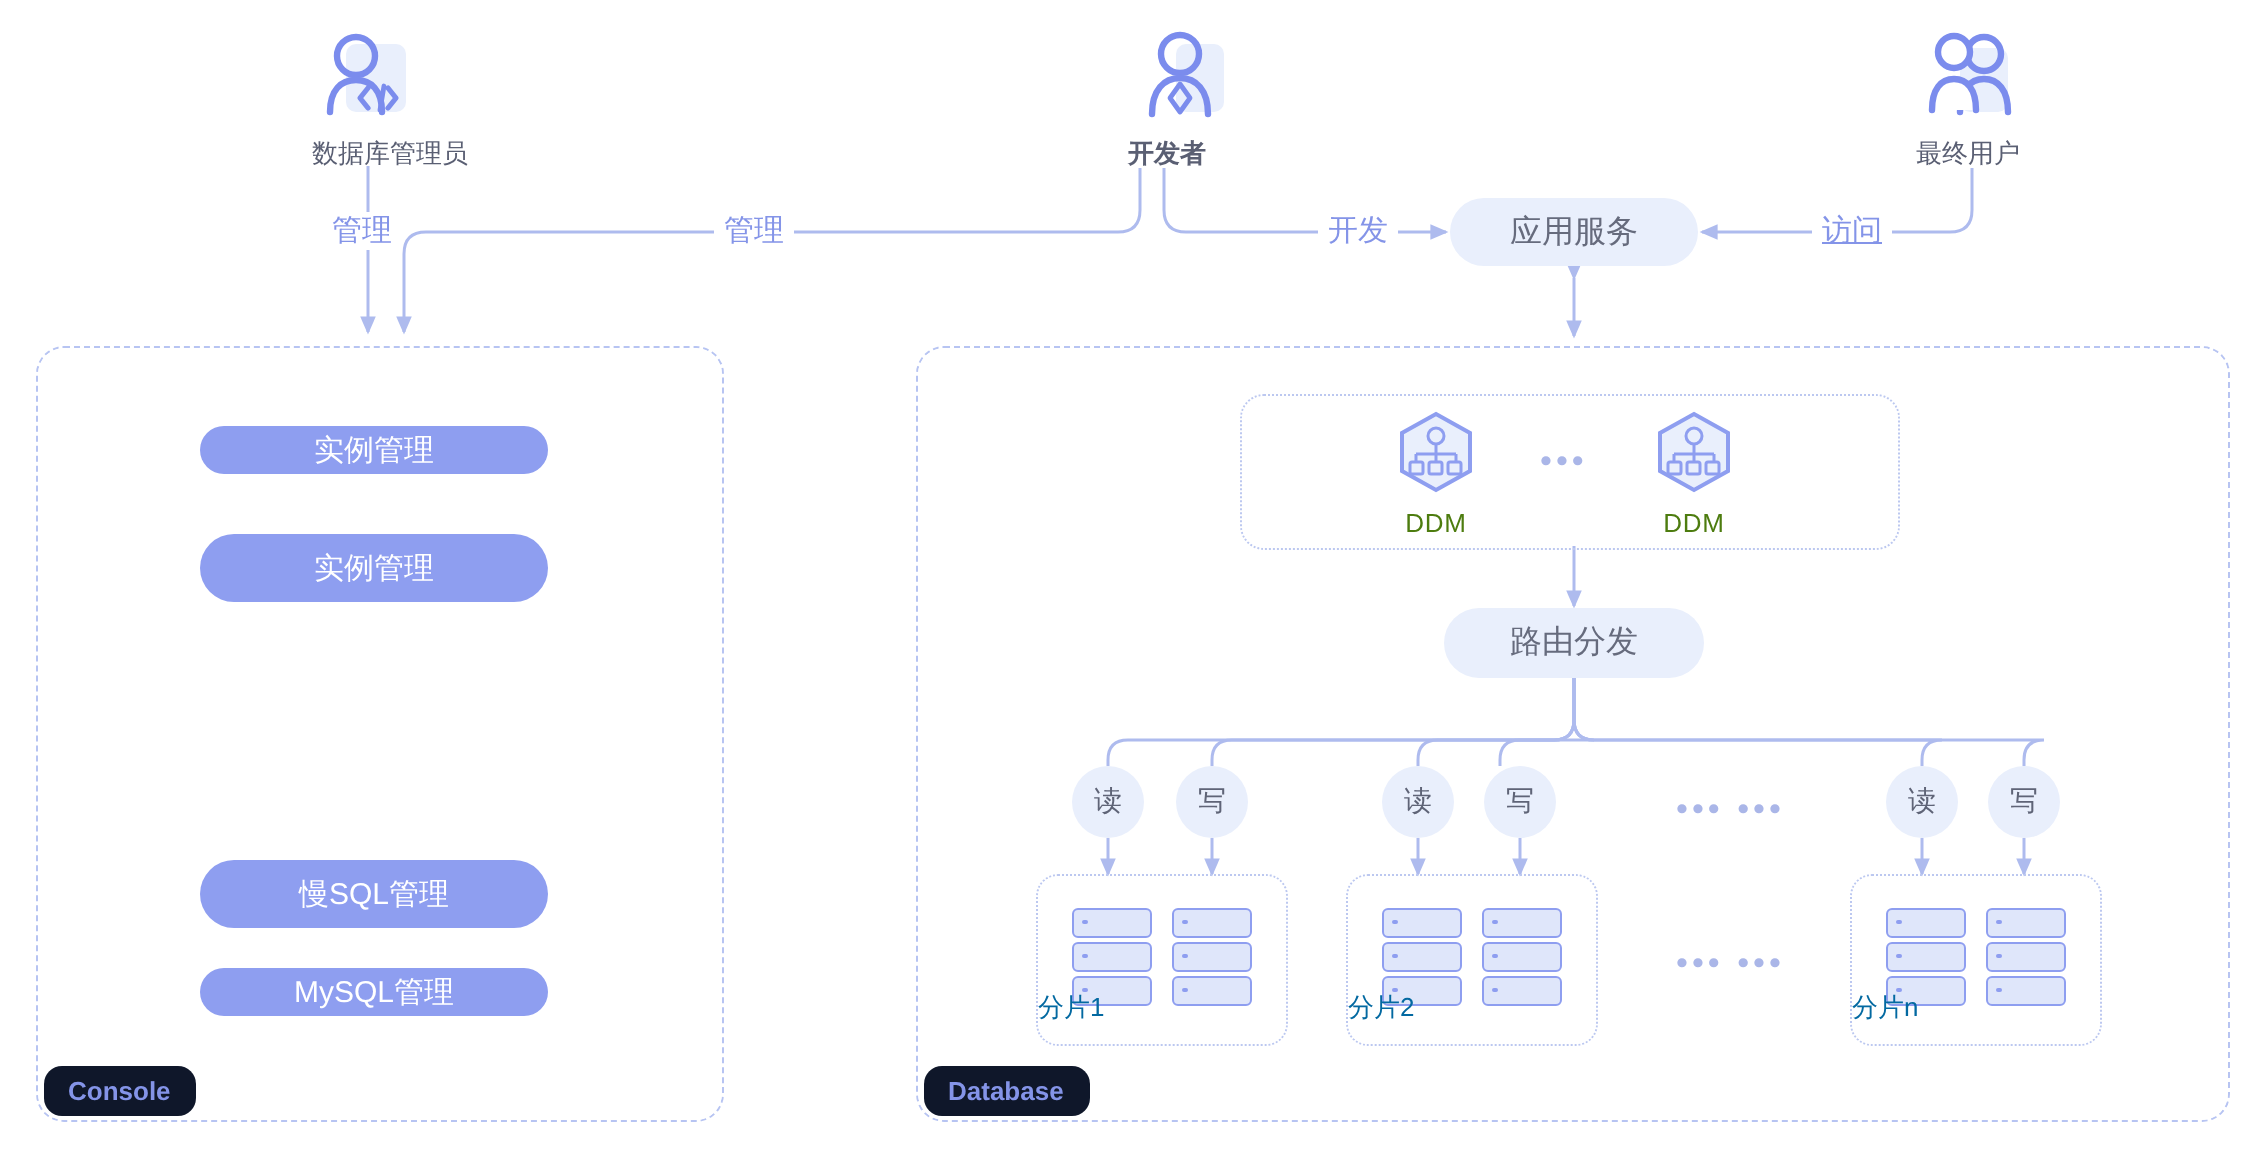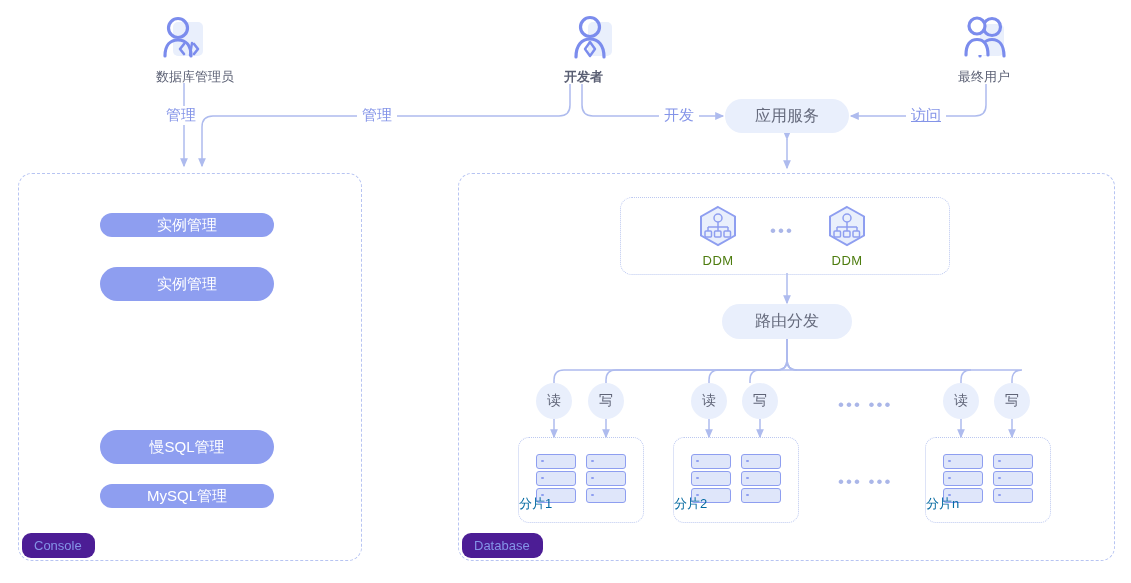--- a/index.html
+++ b/index.html
@@ -67,24 +67,24 @@
 
   
   .zone {
     position: absolute;
     border: 1.6px dashed #b7c4f2;
     border-radius: 14px;
     background: transparent;
   }
   .zone-label {
     position: absolute;
-    background: #4c1d95;
+    background: #0f172a;
     color: #8494e8;
     font-size: 13px;
-    font-weight: normal;
+    font-weight: bold;
     padding: 5px 13px 5px 12px;
     border-radius: 9px;
     white-space: nowrap;
   }
 
   
   .ddm-zone {
     position: absolute;
     border: 1.4px dotted #bcc8f0;
     border-radius: 12px;

